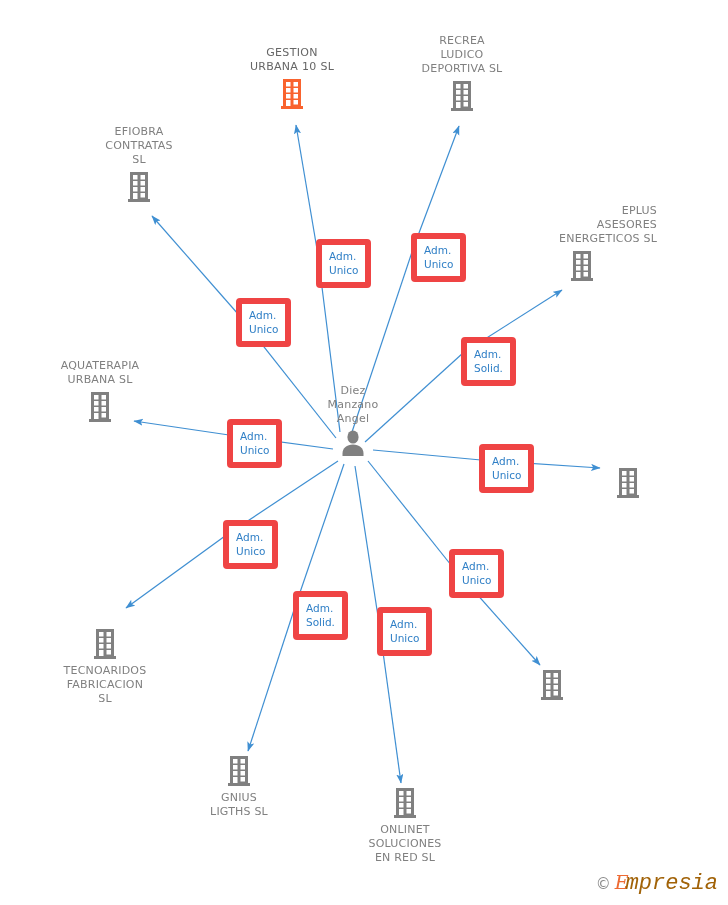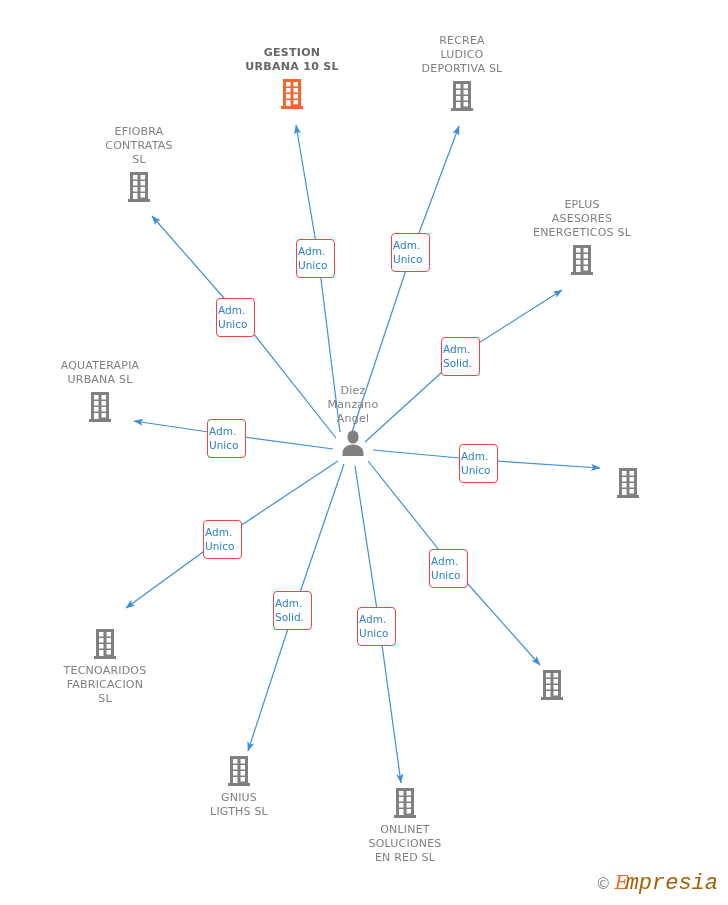--- a/index.html
+++ b/index.html
@@ -32,39 +32,40 @@
   }
   .node-label {
     font-size: 11px;
     line-height: 14px;
     color: #808080;
     letter-spacing: 0.2px;
     white-space: pre-line;
   }
   .node-label.strong {
     color: #666666;
-    font-weight: bold;
+    font-weight: normal;
     letter-spacing: 0.3px;
   }
   .node-icon {
     display: block;
     margin: 0 auto;
   }
   .edge-label {
     position: absolute;
-    border: 1px solid #ef4444;
+    border: 6px solid #ef4444;
     border-radius: 4px;
     background: #ffffff;
     color: #2f7fc6;
     font-size: 10.5px;
     line-height: 14px;
-    padding: 4px 7px 5px 1px;
+    padding: 4px 7px 5px 7px;
     text-align: left;
     white-space: pre-line;
     box-sizing: border-box;
+    margin-left: 20px;
   }
   .watermark {
     position: absolute;
     right: 10px;
     bottom: 10px;
     display: flex;
     align-items: center;
     gap: 4px;
   }
   .wm-c {
@@ -181,21 +182,21 @@
               <rect x="7" y="10" width="4.5" height="4.5"></rect>
               <rect x="14.5" y="10" width="4.5" height="4.5"></rect>
               <rect x="7" y="16" width="4.5" height="4.5"></rect>
               <rect x="14.5" y="16" width="4.5" height="4.5"></rect>
               <rect x="7" y="22" width="4.5" height="6"></rect>
               <rect x="14.5" y="22" width="4.5" height="4.5"></rect>
             </g>
           </svg>
         </div>
       </div>
-      <div class="node" style="left: 582px; top: 198px;">
+      <div class="node" style="left: 582px; top: 204px; text-align: right;">
         <div class="node-label">EPLUS
 ASESORES
 ENERGETICOS SL</div>
         <div style="margin-top: 4px;">
           <svg width="26" height="32" viewBox="0 0 26 32" class="node-icon">
             <g fill="#808080">
               <path d="M4,1 H22 V28 H4 Z M2,28 H24 V31 H2 Z"></path>
             </g>
             <g fill="#ffffff">
               <rect x="7" y="4" width="4.5" height="4.5"></rect>

